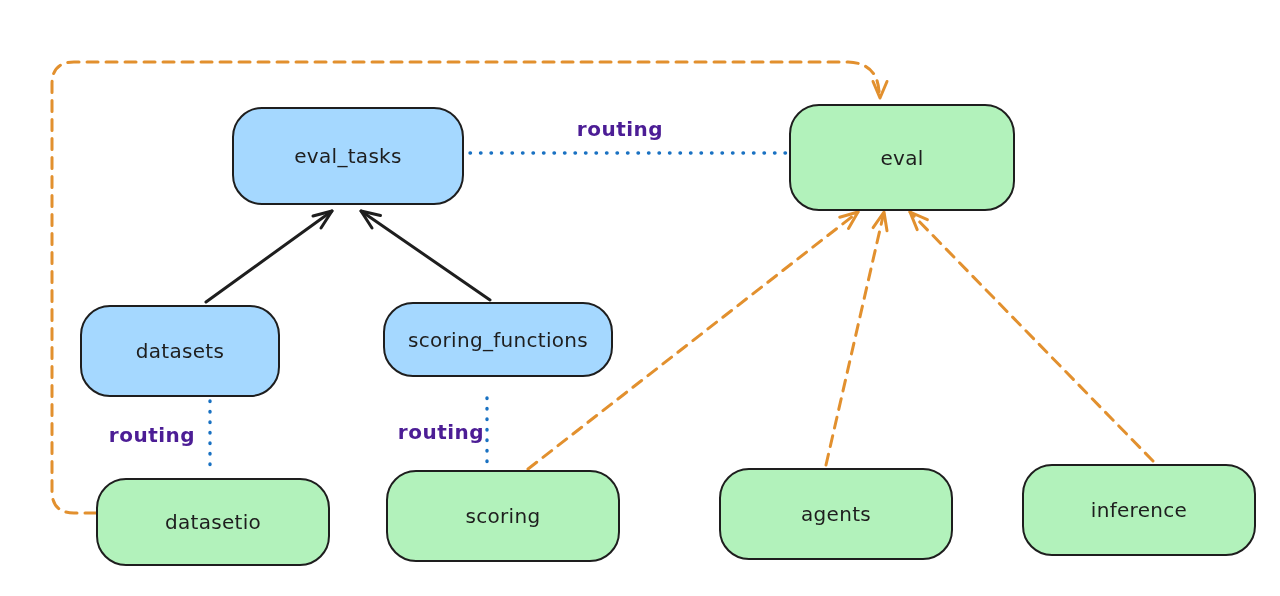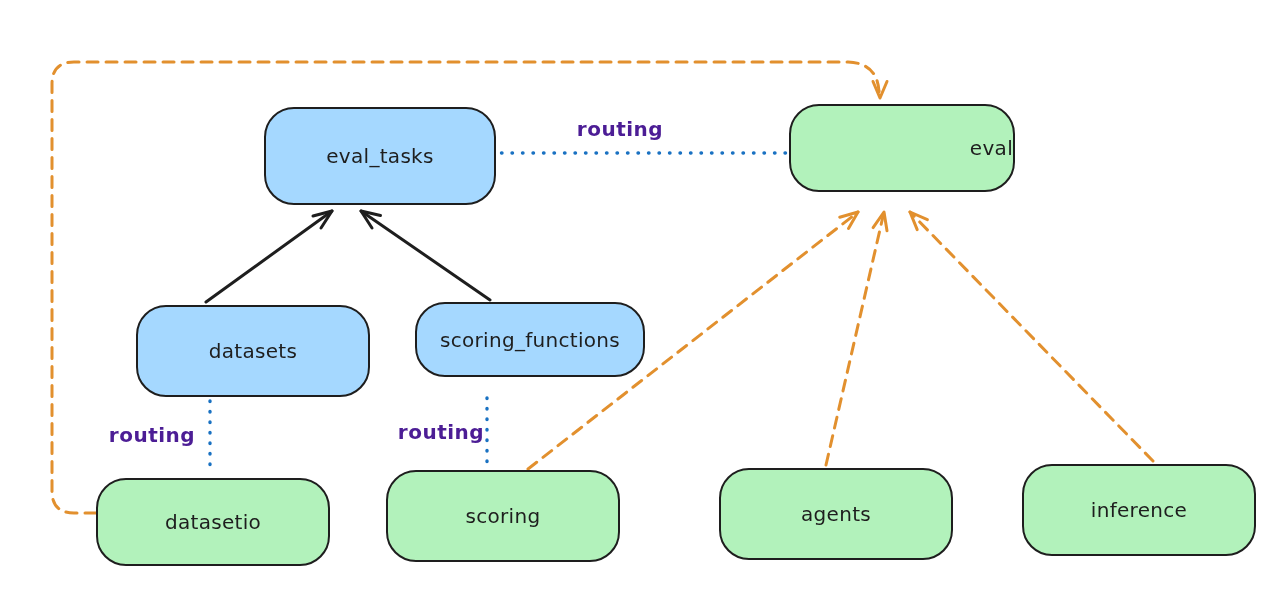--- a/index.html
+++ b/index.html
@@ -14,26 +14,26 @@
   .node{
     position:absolute;
     display:flex;align-items:center;justify-content:center;
     border:2.6px solid #1e1e1e;
     border-radius:30px;
     box-sizing:border-box;
     font-size:20px;
     color:#1e1e1e;
     letter-spacing:0.3px;
   }
-  .node-blue{background:#a5d8ff;margin-left:32px;}
+  .node-blue{background:#a5d8ff;}
   .node-green{background:#b2f2bb;}
 
   .n-eval-tasks{left:232px;top:107px;width:232px;height:98px;}
-  .n-eval{left:789px;top:104px;width:226px;height:88px;justify-content:flex-end;}
-  .n-datasets{left:104px;top:305px;width:234px;height:92px;}
+  .n-eval{left:789px;top:104px;width:226px;height:107px;}
+  .n-datasets{left:80px;top:305px;width:200px;height:92px;}
   .n-scoring-functions{left:383px;top:302px;width:230px;height:75px;}
   .n-datasetio{left:96px;top:478px;width:234px;height:88px;text-align:right;}
   .n-scoring{left:386px;top:470px;width:234px;height:92px;}
   .n-agents{left:710px;top:468px;width:234px;height:92px;margin-left:9px;}
   .n-inference{left:1022px;top:464px;width:234px;height:92px;}
 
   .routing-label{
     position:absolute;
     color:#4c1d95;
     font-weight:bold;

